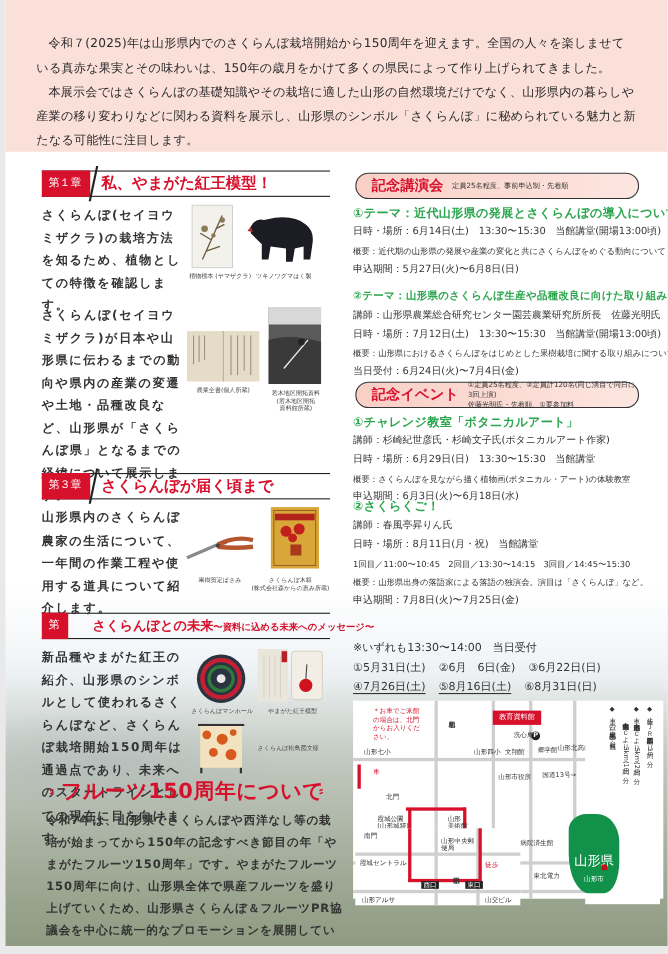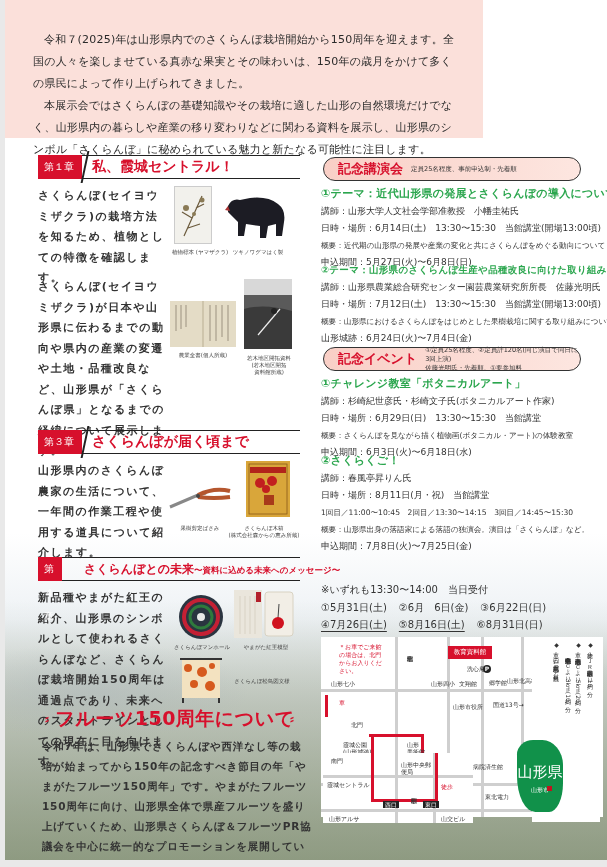--- a/index.html
+++ b/index.html
@@ -17,21 +17,21 @@
   }
   .mountains {
     position: absolute; left: 0; right: 0; top: 600px; height: 260px;
     background:
       radial-gradient(ellipse 180px 60px at 80% 30%, rgba(150,165,175,0.55), transparent 70%),
       radial-gradient(ellipse 220px 70px at 15% 35%, rgba(170,180,185,0.45), transparent 70%),
       linear-gradient(180deg, rgba(255,255,255,0) 0%, rgba(160,170,150,0.35) 45%, rgba(120,135,105,0.55) 100%);
   }
   
   .intro {
-    position: absolute; left: 0; top: 0; width: 478px; height: 138px;
+    position: absolute; left: 0; top: 0; width: 602px; height: 138px;
     background: #fbe0da;
     padding: 29px 28px 0 28px;
     font-size: 11px; line-height: 22px; letter-spacing: 0.2px;
   }
   .intro p { text-indent: 11px; }
 
   
   .chapter { position: absolute; left: 33px; width: 262px; }
   .ch-head {
     position: relative; height: 24px; border-top: 1px solid #222; border-bottom: 1px solid #222;
@@ -89,40 +89,40 @@
   .mlabel.red { color: #d7102c; }
   .museum-box { position: absolute; left: 22px; top: 142px; width: 50px; height: 30px; background: #d7102c; color: #fff; font-size: 8px; line-height: 13px; text-align: center; padding-top: 2px; }
   .edu-box { position: absolute; left: 127px; top: 9px; width: 44px; height: 13px; background: #d7102c; color: #fff; font-size: 6.5px; line-height: 13px; text-align: center; }
   .park { position: absolute; width: 8px; height: 8px; border-radius: 50%; background: #222; color: #fff; font-size: 6px; text-align: center; line-height: 8px; font-weight: bold; }
   .access { position: absolute; top: 4px; writing-mode: vertical-rl; font-size: 6px; line-height: 9px; color: #333; height: 170px; }
   .pref {
     position: absolute; left: 191px; top: 108px; width: 46px; height: 72px;
     background: #11914a; border-radius: 35% 45% 30% 40% / 20% 35% 40% 50%;
     color: #fff; text-align: center;
   }
-  .pref .pn { font-size: 15px; margin-top: 23px; }
+  .pref .pn { font-size: 12px; margin-top: 34px; }
   .pref .cn { font-size: 6px; margin-top: 4px; }
   .pref .dot { position: absolute; left: 30px; top: 46px; width: 5px; height: 5px; background: #c1121f; }
 </style>
 </head>
 <body>
 
 <div class="page">
   <div class="mountains"></div>
 
   <section class="intro">
     <p>令和７(2025)年は山形県内でのさくらんぼ栽培開始から150周年を迎えます。全国の人々を楽しませている真赤な果実とその味わいは、150年の歳月をかけて多くの県民によって作り上げられてきました。</p>
     <p>本展示会ではさくらんぼの基礎知識やその栽培に適した山形の自然環境だけでなく、山形県内の暮らしや産業の移り変わりなどに関わる資料を展示し、山形県のシンボル「さくらんぼ」に秘められている魅力と新たなる可能性に注目します。</p>
   </section>
 
   <section class="chapter" style="top:155px;">
     <div class="ch-head">
       <span class="ch-badge">第１章</span>
       <span class="ch-slash"></span>
-      <span class="ch-title"><span>私、霞城セントラル！</span></span>
+      <span class="ch-title"><span>私、やまがた紅王模型！</span></span>
     </div>
     <div class="ch-body" style="height:92px;">
       <div class="ch-text" style="width:128px;">さくらんぼ(セイヨウミザクラ)の栽培方法を知るため、植物としての特徴を確認します。</div>
       <div class="ch-figs">
         <div class="fig" style="left:8px; top:0;">
           <svg width="38" height="58" viewBox="0 0 38 58">
               <rect x="0.5" y="0.5" width="37" height="57" fill="#f2f1ec" stroke="#ccc"></rect>
               <path d="M10 50 L28 10 M18 32 L8 26 M22 22 L30 18 M14 42 L26 38" stroke="#6b5a3c" stroke-width="1.2" fill="none"></path>
               <circle cx="12" cy="22" r="3" fill="#8a7a55"></circle>
               <circle cx="28" cy="14" r="2.5" fill="#8a7a55"></circle>
@@ -271,31 +271,30 @@
   <div class="fruit-title">フルーツ150周年について</div>
   <span class="spark" style="left:285px; top:712px;">⸗</span>
   <div class="fruit-text">令和7年は、山形県でさくらんぼや西洋なし等の栽培が始まってから150年の記念すべき節目の年「やまがたフルーツ150周年」です。やまがたフルーツ150周年に向け、山形県全体で県産フルーツを盛り上げていくため、山形県さくらんぼ＆フルーツPR協議会を中心に統一的なプロモーションを展開しています。</div>
 
   <div class="pill" style="top:157px;">
     <span class="ptitle">記念講演会</span>
     <span class="pnote">定員25名程度、事前申込制・先着順</span>
   </div>
   <div class="ev" style="top:185px;">
     <div class="etitle">①テーマ：近代山形県の発展とさくらんぼの導入について</div>
-    <div class="eline">講師：山形大学人文社会学部准教授　小幡圭祐氏</div>
     <div class="eline">日時・場所：6月14日(土)　13:30〜15:30　当館講堂(開場13:00頃)</div>
     <div class="eline small">概要：近代期の山形県の発展や産業の変化と共にさくらんぼをめぐる動向について</div>
     <div class="eline">申込期間：5月27日(火)〜6月8日(日)</div>
   </div>
   <div class="ev" style="top:261px;">
     <div class="etitle" style="font-size:9.5px;">②テーマ：山形県のさくらんぼ生産や品種改良に向けた取り組みについて</div>
     <div class="eline">講師：山形県農業総合研究センター園芸農業研究所所長　佐藤光明氏</div>
     <div class="eline">日時・場所：7月12日(土)　13:30〜15:30　当館講堂(開場13:00頃)</div>
     <div class="eline small">概要：山形県におけるさくらんぼをはじめとした果樹栽培に関する取り組みについて</div>
-    <div class="eline">山形城跡：6月24日(火)〜7月4日(金)</div>
+    <div class="eline">当日受付：6月24日(火)〜7月4日(金)</div>
   </div>
 
   <div class="pill" style="top:347px;">
     <span class="ptitle">記念イベント</span>
     <span class="pnote"><span>①定員25名程度、②定員計120名(同じ演目で同日に3回上演)</span><br><span>佐藤光明氏・先着順、①要参加料</span></span>
   </div>
   <div class="ev" style="top:375px;">
     <div class="etitle">①チャレンジ教室「ボタニカルアート」</div>
     <div class="eline">講師：杉崎紀世彦氏・杉崎文子氏(ボタニカルアート作家)</div>
     <div class="eline">日時・場所：6月29日(日)　13:30〜15:30　当館講堂</div>

